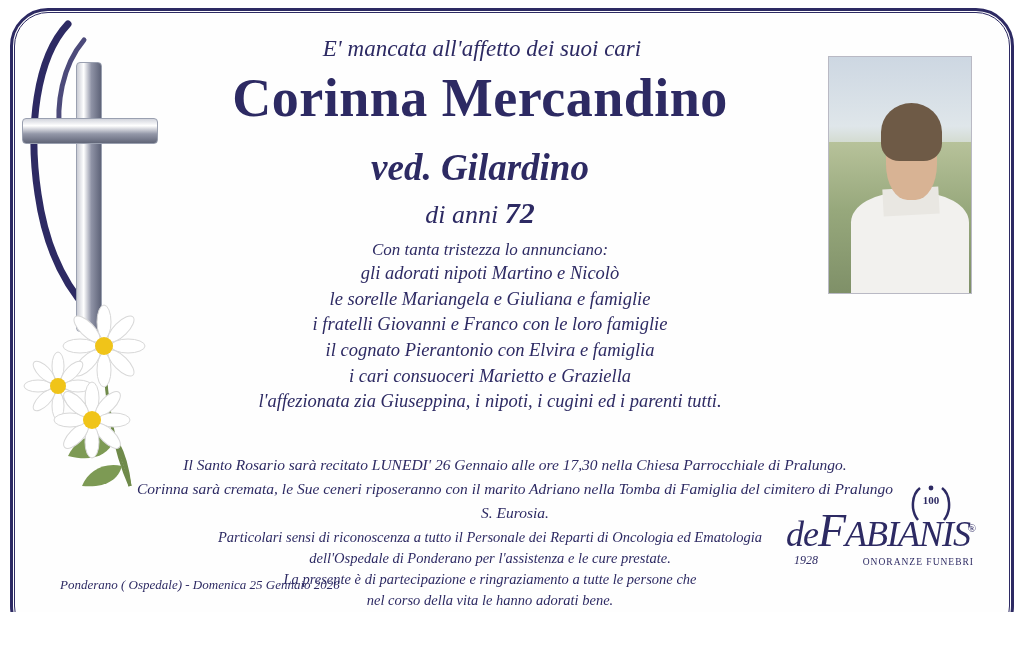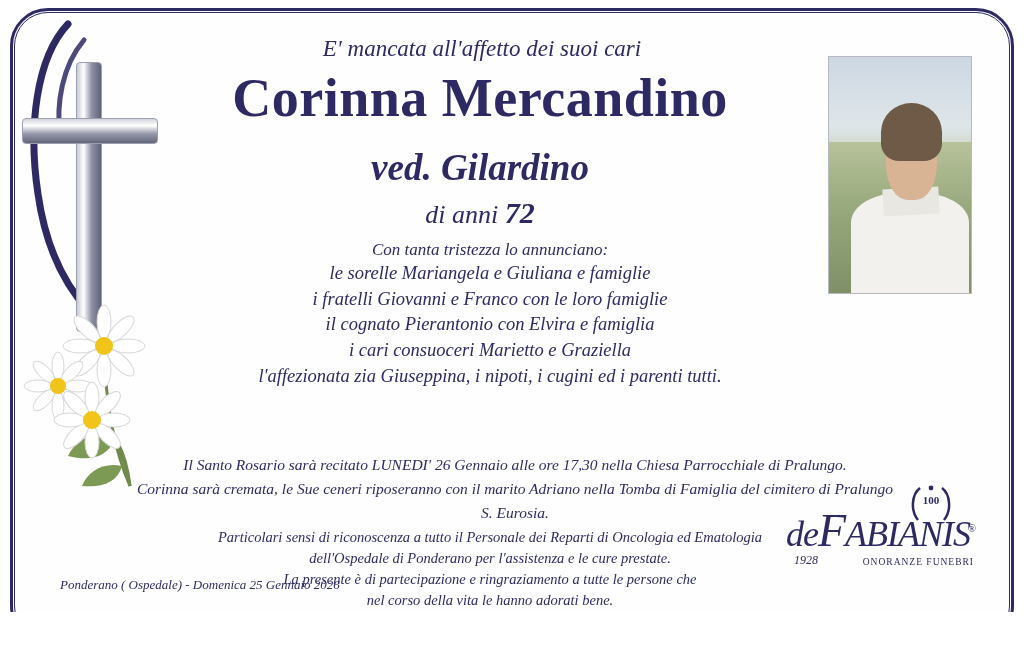--- a/index.html
+++ b/index.html
@@ -342,20 +342,21 @@
 
   <div class="txt pre-line">E' mancata all'affetto dei suoi cari</div>
   <div class="txt name">Corinna Mercandino</div>
   <div class="txt name2">ved. Gilardino</div>
   <div class="txt age">
     <span>di anni </span><b>72</b>
   </div>
 
   <div class="txt announce">
     <div class="l1">Con tanta tristezza lo annunciano:</div>
+    <div>gli adorati nipoti Martino e Nicolò</div>
     <div>le sorelle Mariangela e Giuliana e famiglie</div>
     <div>i fratelli Giovanni e Franco con le loro famiglie</div>
     <div>il cognato Pierantonio con Elvira e famiglia</div>
     <div>i cari consuoceri Marietto e Graziella</div>
     <div>l'affezionata zia Giuseppina, i nipoti, i cugini ed i parenti tutti.</div>
   </div>
 
 
   <div class="txt funeral">
     <div>Il Santo Rosario sarà recitato LUNEDI' 26 Gennaio alle ore 17,30 nella Chiesa Parrocchiale di Pralungo.</div>

